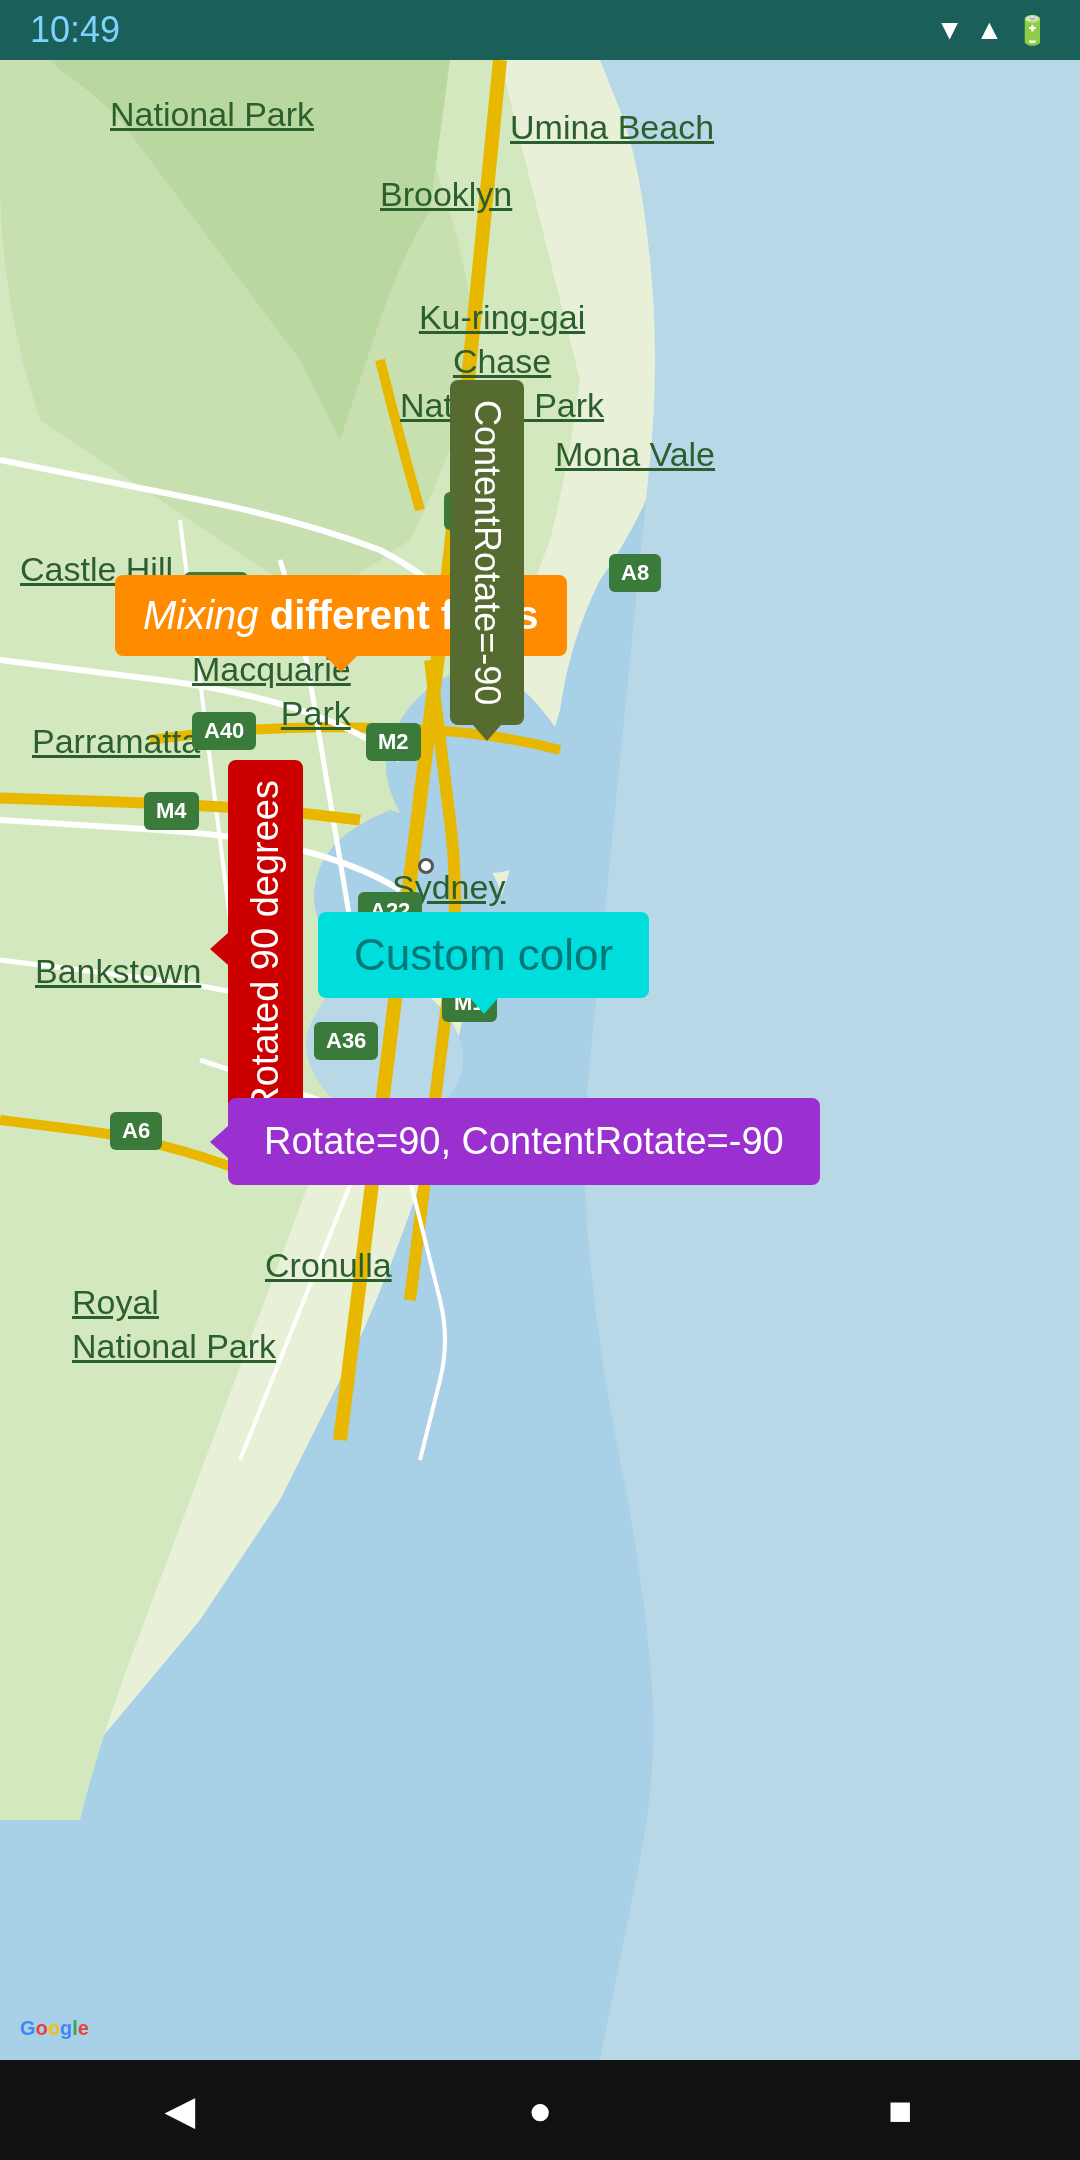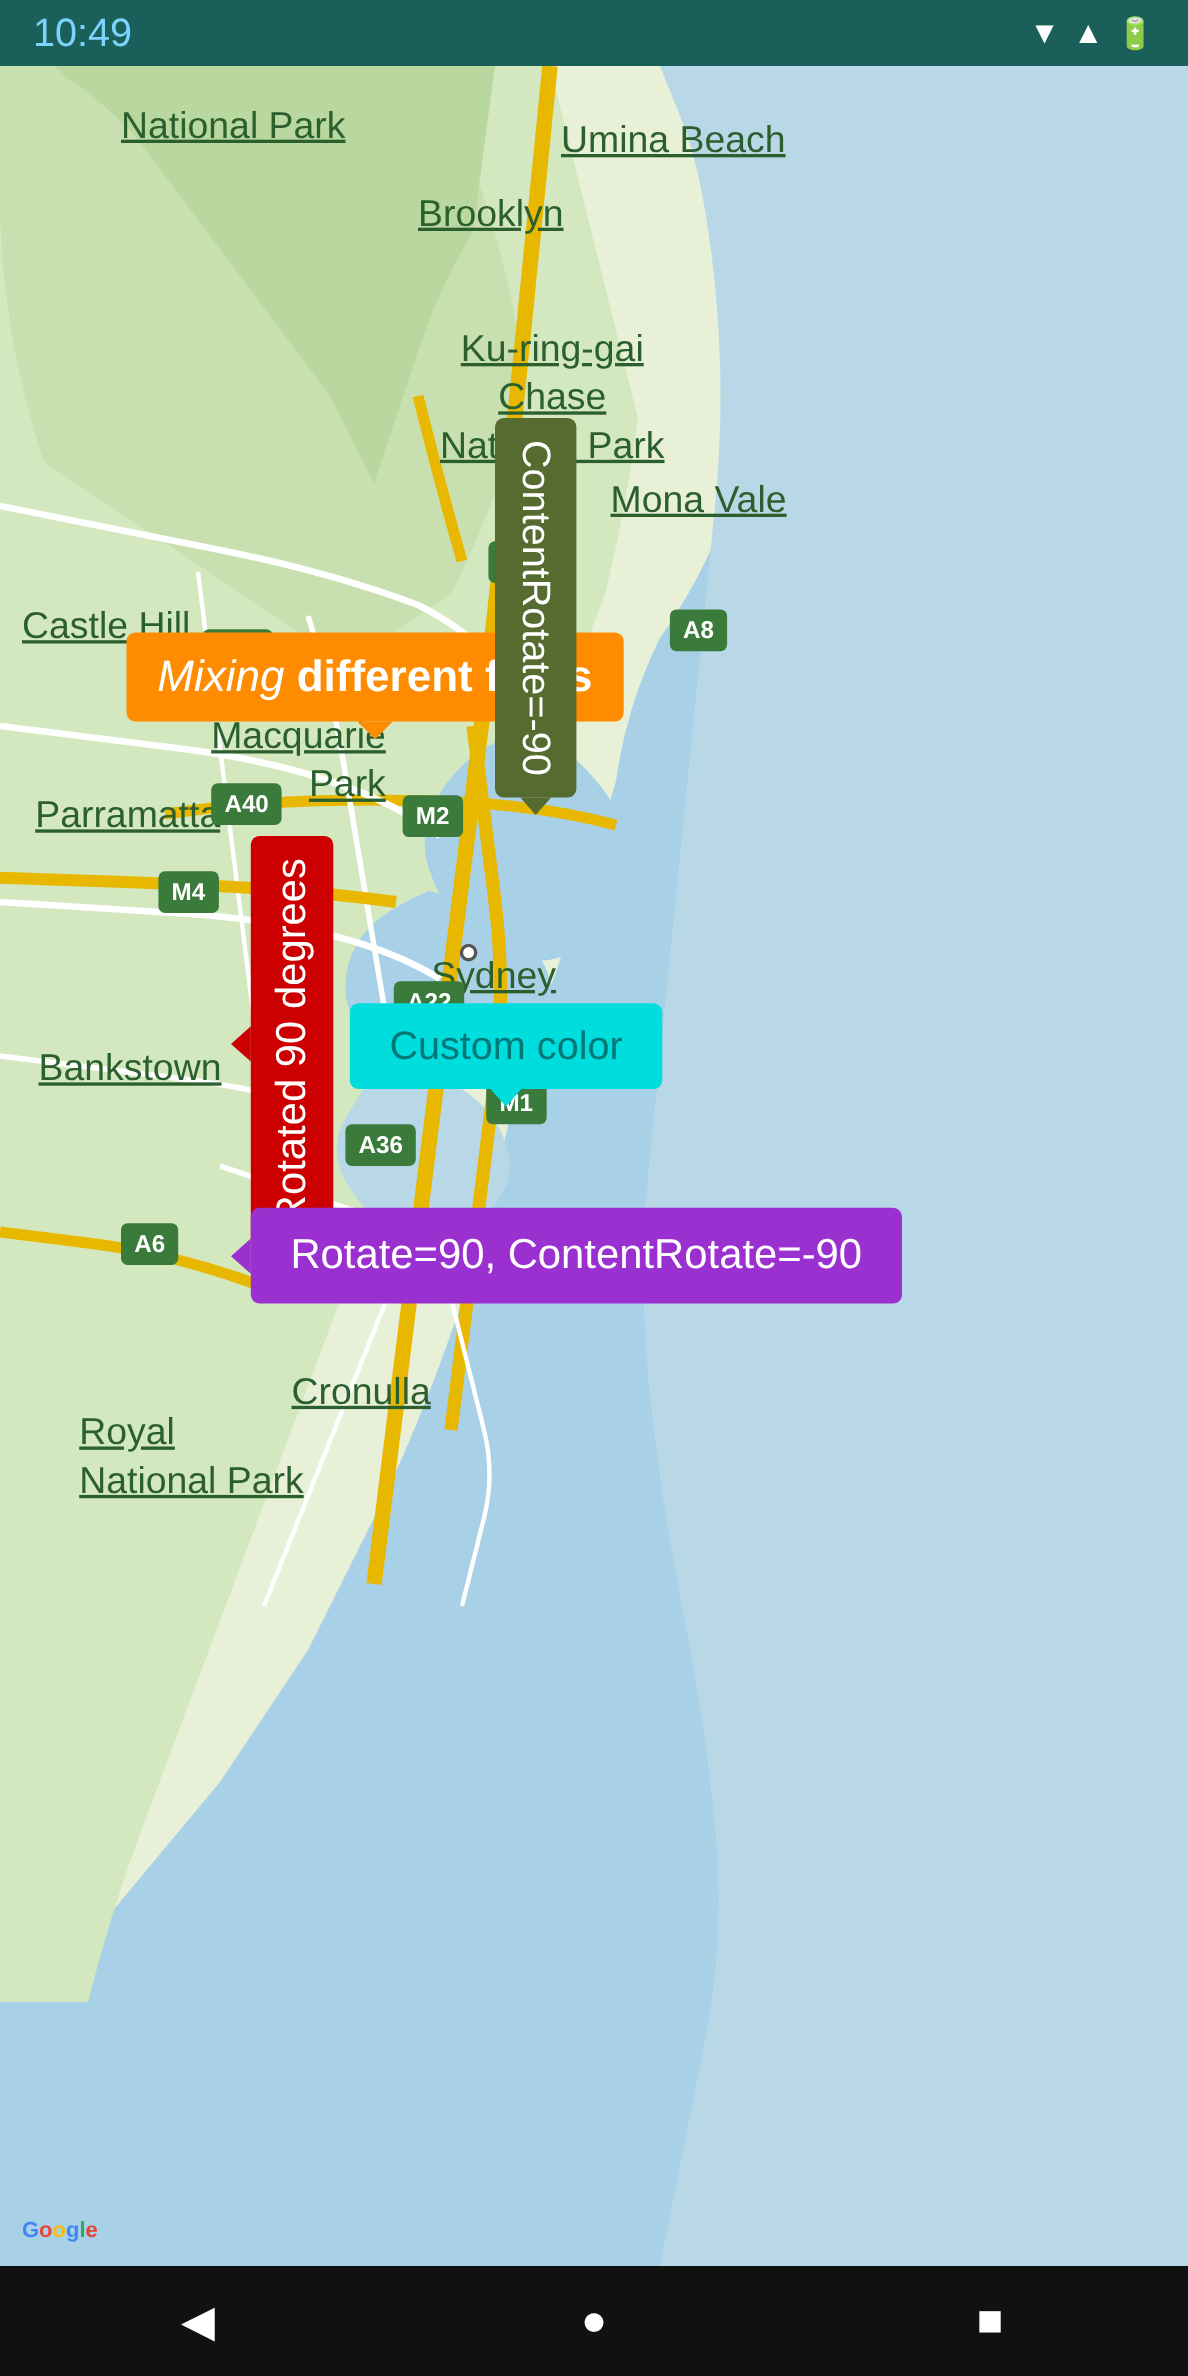--- a/index.html
+++ b/index.html
@@ -202,21 +202,21 @@
     
     #marker-custom {
       left: 318px;
       top: 852px;
       background: #00DDDD;
       border-radius: 8px;
       padding: 18px 36px;
     }
     #marker-custom .marker-text {
       color: #007777;
-      font-size: 36px;
+      font-size: 44px;
     }
     #marker-custom::after {
       content: '';
       position: absolute;
       bottom: -16px;
       left: 50%;
       transform: translateX(-50%);
       border-left: 14px solid transparent;
       border-right: 14px solid transparent;
       border-top: 16px solid #00DDDD;

